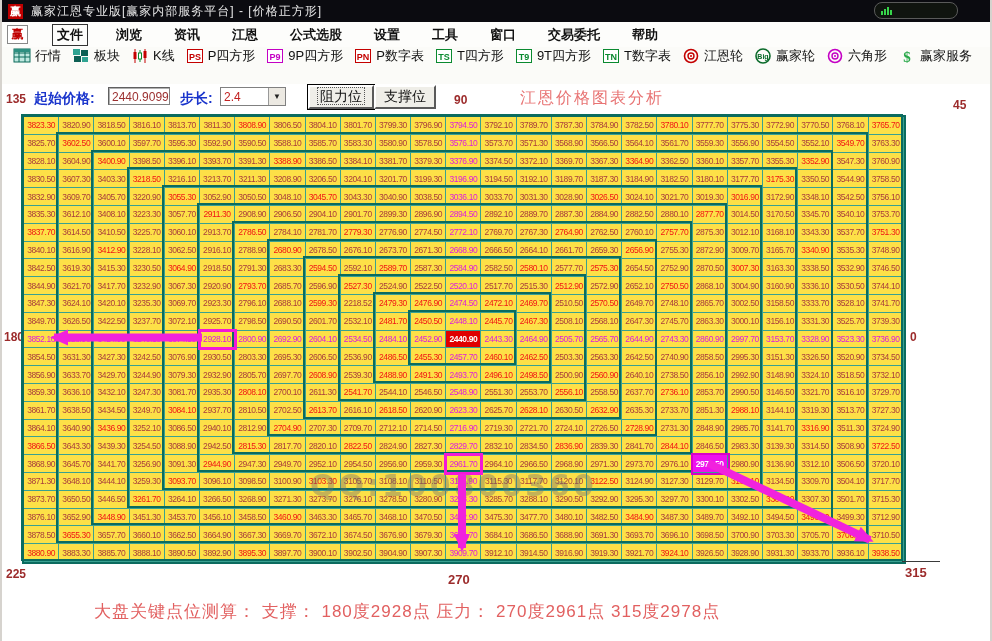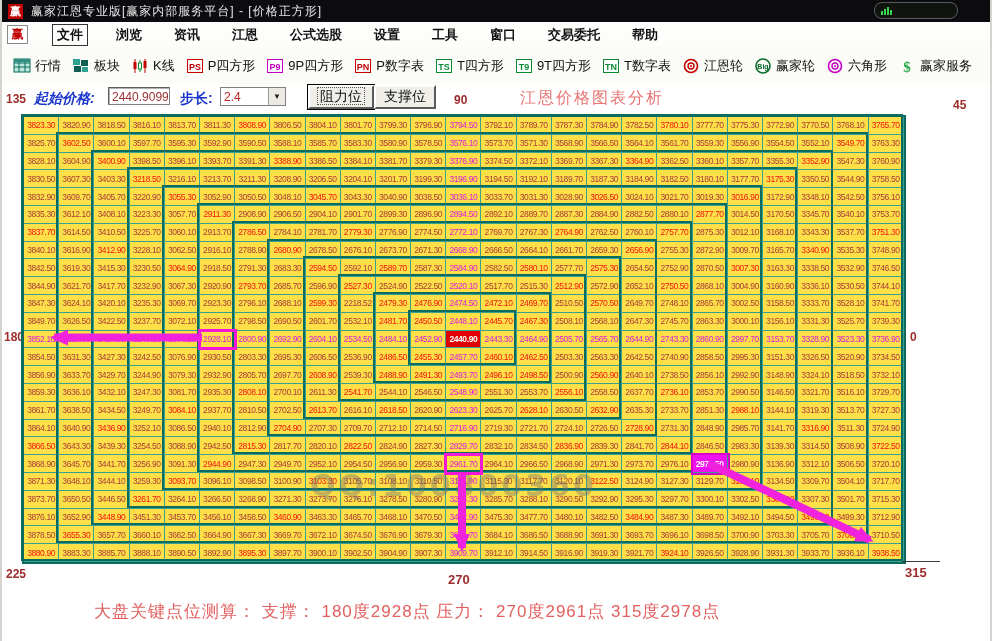--- a/index.html
+++ b/index.html
@@ -13,21 +13,21 @@
   #signal-pill{position:absolute;right:32px;top:2px;width:82px;height:15px;border:1px solid #5a5a5a;border-radius:8px;background:#10140f;}
   #signal-pill .bars{position:absolute;left:6px;top:3px;display:flex;align-items:flex-end;gap:1px;height:9px;}
   #signal-pill .bars i{display:block;width:2px;background:#37d54a;}
   
   #menubar{position:absolute;left:0;top:22px;width:100%;height:25px;background:#fdfdfb;display:flex;align-items:center;border-bottom:1px solid #b8b8b0;}
   #menubar .logo{width:19px;height:17px;margin-left:5px;border:1px solid #888;background:#fff;color:#c00000;
        font-size:12px;font-weight:bold;display:flex;align-items:center;justify-content:center;}
   .menu-item{font-size:13px;font-weight:bold;color:#111;margin-left:24px;padding:1px 4px;cursor:default;}
   .menu-item.active{border:1px solid #333;}
   
-  #toolbar{position:absolute;left:0;top:47px;width:100%;height:37px;background:#fbfbf8;display:flex;align-items:center;border-bottom:1px solid #6a6a66;}
+  #toolbar{position:absolute;left:0;top:47px;width:100%;height:37px;background:#fbfbf8;display:flex;align-items:flex-start;border-bottom:1px solid #6a6a66;}
   .tb-item{display:flex;align-items:center;margin-left:11px;cursor:default;}
   .tb-item .ic{width:18px;height:16px;margin-right:4px;display:flex;align-items:center;justify-content:center;}
   .tb-item .lb{font-size:13px;color:#111;}
   
   #controls{position:absolute;left:0;top:84px;width:100%;height:31px;background:#fff;}
   .corner{position:absolute;font-size:12px;font-weight:bold;color:#9c2b2b;}
   .blue-label{position:absolute;font-size:14px;font-weight:bold;color:#1a35cc;top:6px;}
   .sunken{position:absolute;top:3px;height:18px;background:#fff;border:1px solid #808080;
       border-top-color:#606060;border-left-color:#606060;box-shadow:inset 1px 1px 0 #b0b0b0;
       font-size:12px;color:#9c3030;padding:2px 3px 2px 3px;box-sizing:border-box;}
@@ -218,21 +218,21 @@
           <svg xmlns="http://www.w3.org/2000/svg" width="18" height="16">
             <text x="9" y="14" text-anchor="middle" font-size="15" font-weight="bold" font-family="Liberation Serif" fill="#2aa84a">$</text>
           </svg>
         </span>
         <span class="lb">赢家服务</span>
       </div>
     </div>
 
   <div id="controls">
     <div class="corner" style="left:4px;top:8px;">135</div>
-    <div class="blue-label" style="left:32px;font-style:italic;">起始价格:</div>
+    <div class="blue-label" style="left:32px;">起始价格:</div>
     <div class="sunken" style="left:106px;width:62px;">2440.9099</div>
     <div class="blue-label" style="left:178px;">步长:</div>
     <div id="step-combo">
       <span class="val">2.4</span>
       <span class="drop">▼</span>
     </div>
     <button class="btn3d focused" style="left:306px;"><span class="inner">阻力位</span></button>
     <button class="btn3d" style="left:372px;"><span class="inner">支撑位</span></button>
     <div class="corner" style="left:452px;top:9px;">90</div>
     <div id="chart-title">江恩价格图表分析</div>

